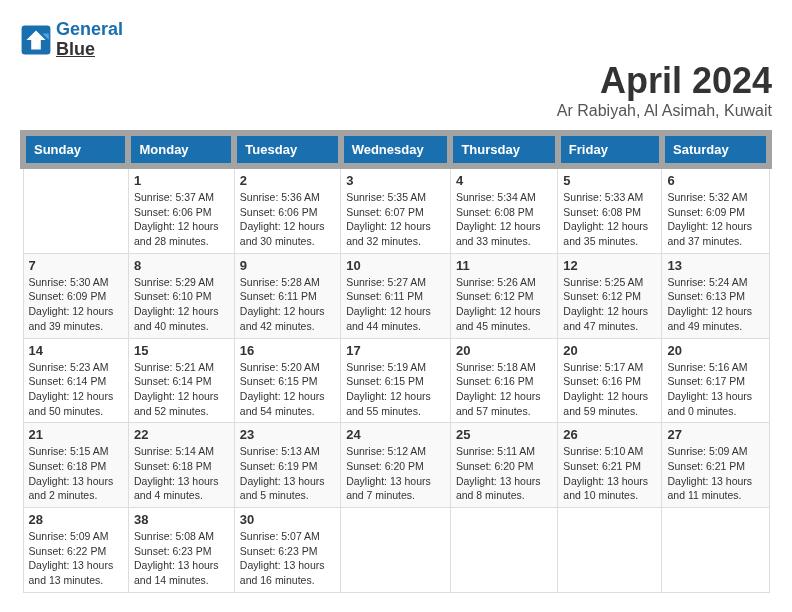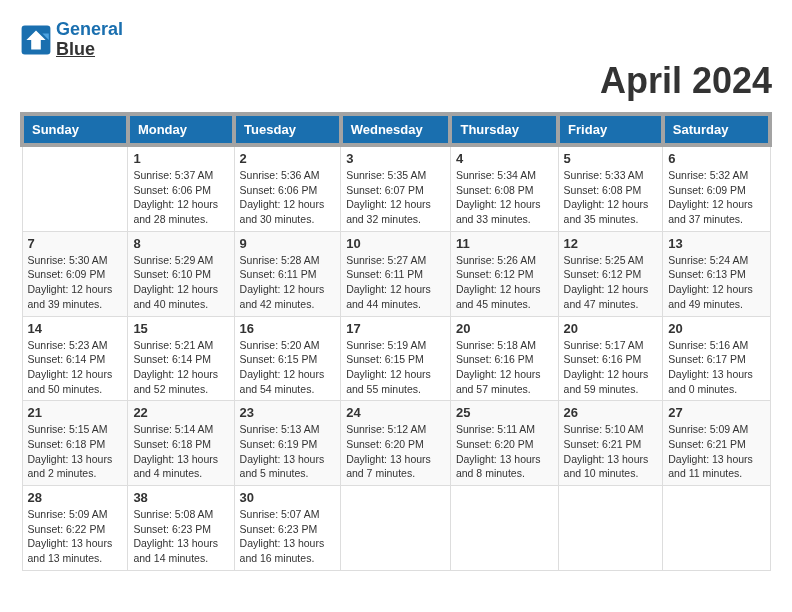--- a/index.html
+++ b/index.html
@@ -52,21 +52,21 @@
       border-collapse: collapse;
       font-size: 11px;
     }
     thead tr th {
       background-color: #1a6faf;
       color: #fff;
       padding: 6px 8px;
       text-align: left;
       font-size: 13px;
       font-weight: bold;
-      border: 4px solid #a3a3a3;
+      border: 6px solid #a3a3a3;
     }
     tbody tr td {
       border: 1px solid #ddd;
       vertical-align: top;
       padding: 4px 5px;
       width: 113px;
       height: 80px;
       background: #fff;
     }
     tbody tr:nth-child(even) td {
@@ -98,20 +98,21 @@
       <polygon points="20,8 32,20 26,20 26,32 14,32 14,20 8,20" fill="white"></polygon>
       <polygon points="28,12 36,12 36,20" fill="#4fa3e0"></polygon>
     </svg>
     <div class="logo-text">
       <span>General</span><br>
       <span style="color:#333;text-decoration:underline;">Blue</span>
     </div>
   </div>
   <div class="title-block">
     <div class="month-title">April 2024</div>
+    <div class="location">Ar Rabiyah, Al Asimah, Kuwait</div>
   </div>
 </div>
 
 <table>
   <thead>
     <tr>
     <th>Sunday</th>
         <th>Monday</th>
         <th>Tuesday</th>
         <th>Wednesday</th>

